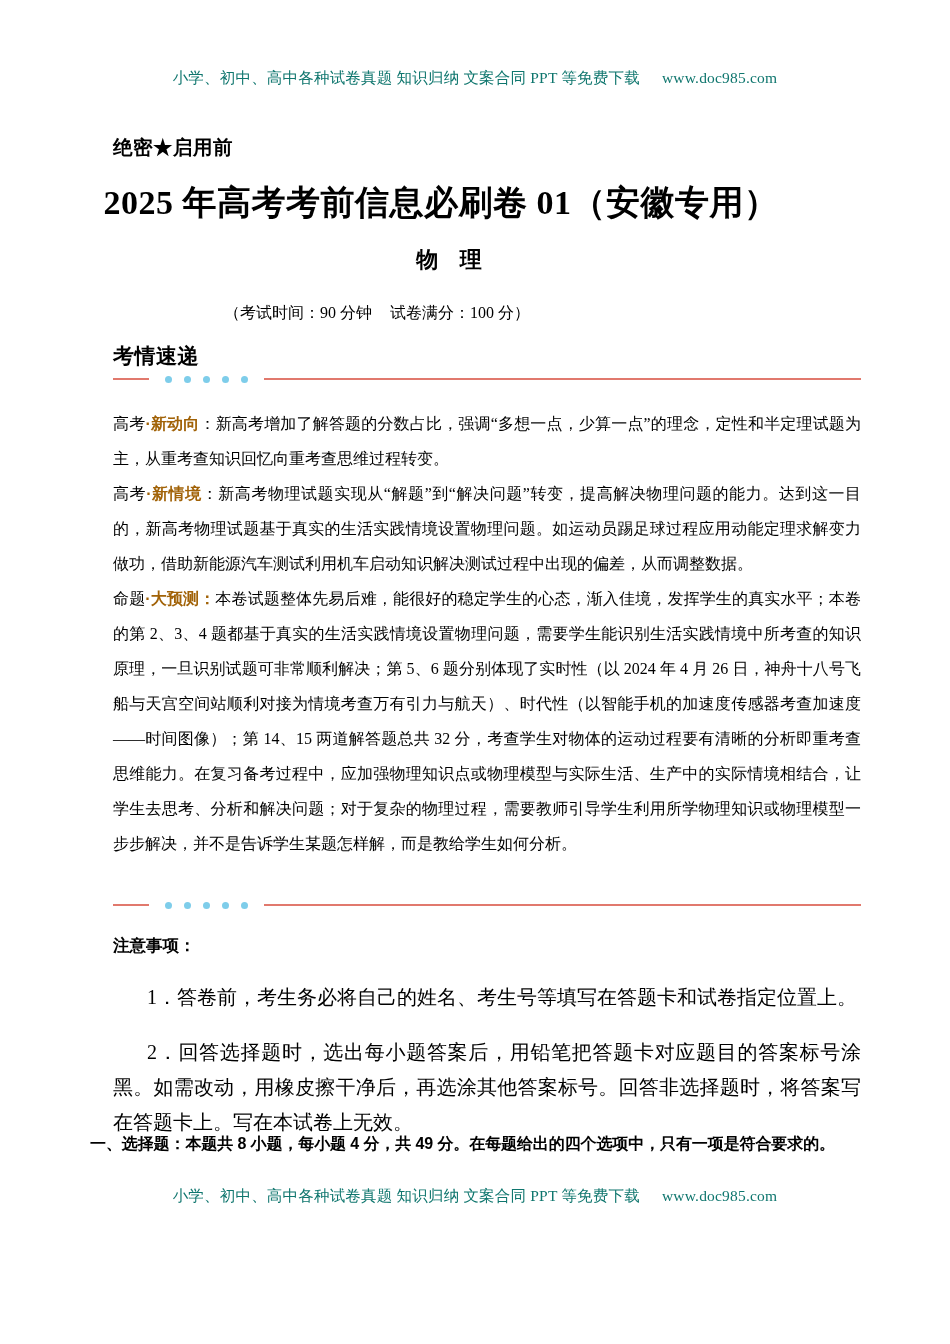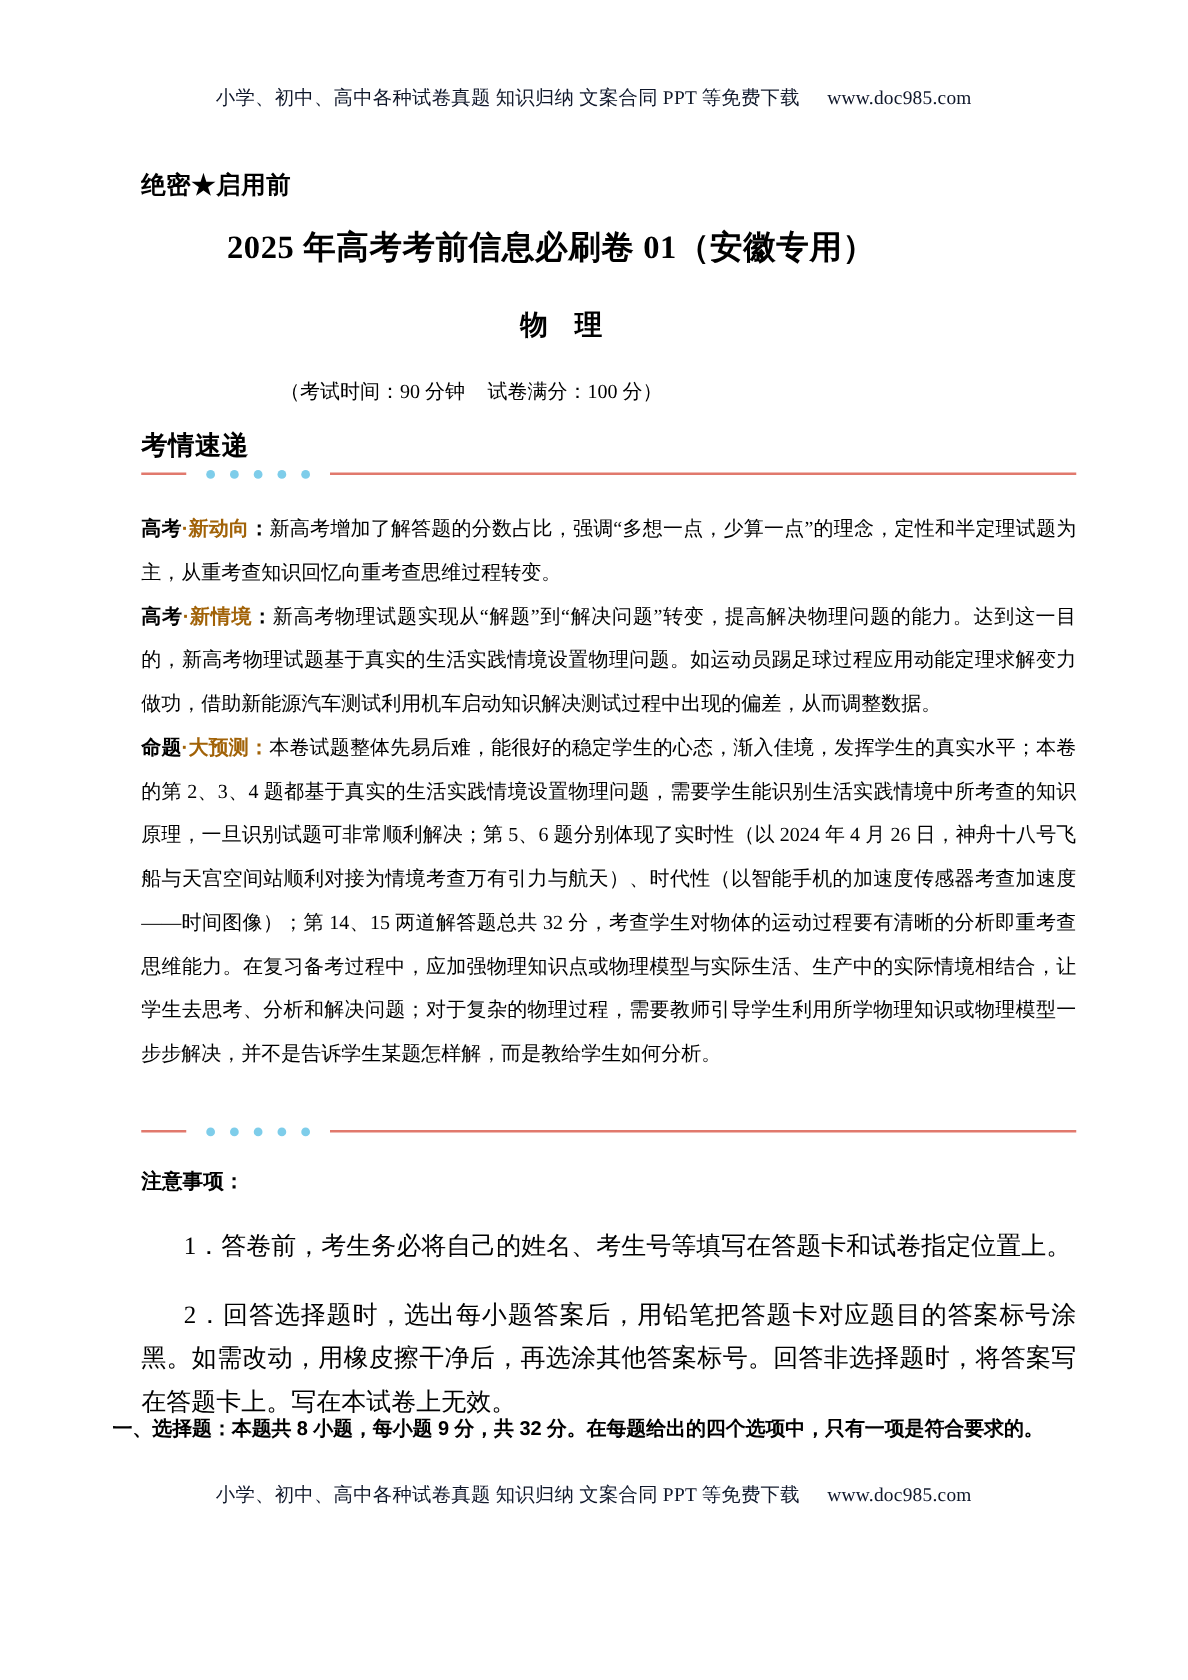--- a/index.html
+++ b/index.html
@@ -23,21 +23,21 @@
     padding: 0 90px;
   }
 
   
   .running-head {
     position: absolute;
     left: 0;
     width: 950px;
     text-align: center;
     font-size: 15.5px;
-    color: #0f172a;
+    color: #0f766e;
     letter-spacing: 0.2px;
   }
   .running-head.top { top: 68px; }
   .running-head.bottom { top: 1186px; }
   .running-head .url {
     margin-left: 22px;
     font-family: "Liberation Serif", serif;
   }
 
   
@@ -51,21 +51,21 @@
     letter-spacing: 0.5px;
   }
 
   
   .doc-title {
     position: absolute;
     left: 0;
     top: 180px;
     width: 882px;
     text-align: center;
-    font-size: 26px;
+    font-size: 34px;
     font-weight: bold;
     letter-spacing: 0.5px;
   }
   .subject-title {
     position: absolute;
     left: 0;
     top: 245px;
     width: 906px;
     text-align: center;
     font-size: 22px;
@@ -141,21 +141,21 @@
 
   .para {
     font-size: 16px;
     line-height: 35px;
     text-align: justify;
     text-justify: inter-ideograph;
     margin: 0 0 0 0;
   }
   .lbl-black {
     font-family: "Liberation Sans", sans-serif;
-    font-weight: bold;
+    font-weight: normal;
     color: #000000;
   }
   .lbl-red {
     font-family: "Liberation Sans", sans-serif;
     font-weight: bold;
     color: #a16207;
   }
 
   .notice-title {
     font-family: "Liberation Sans", sans-serif;
@@ -242,19 +242,19 @@
     </span>
     <span class="seg-long"></span>
   </div>
 
   <div class="body-block" id="notice-body">
     <div class="notice-title">注意事项：</div>
     <p class="notice-item">1．答卷前，考生务必将自己的姓名、考生号等填写在答题卡和试卷指定位置上。</p>
     <p class="notice-item">2．回答选择题时，选出每小题答案后，用铅笔把答题卡对应题目的答案标号涂黑。如需改动，用橡皮擦干净后，再选涂其他答案标号。回答非选择题时，将答案写在答题卡上。写在本试卷上无效。</p>
   </div>
 
-  <div class="qsection">一、选择题：本题共 8 小题，每小题 9 分，共 32 分。在每题给出的四个选项中，只有一项是符合要求的。</div>
+  <div class="qsection">一、选择题：本题共 8 小题，每小题 4 分，共 49 分。在每题给出的四个选项中，只有一项是符合要求的。</div>
 
   <div class="running-head bottom">
     <span>小学、初中、高中各种试卷真题 知识归纳 文案合同 PPT 等免费下载</span><span class="url">www.doc985.com</span>
   </div>
 
 </div>
 
 </body></html>

